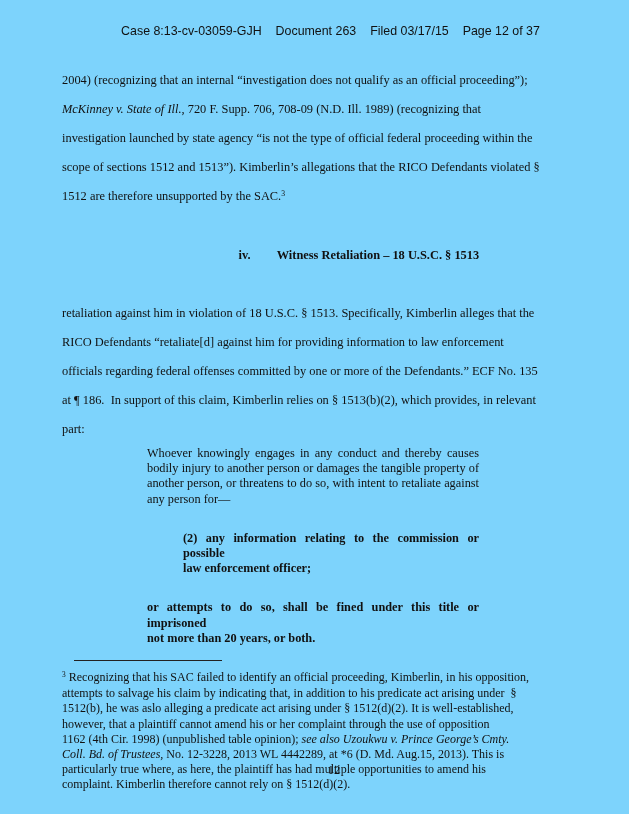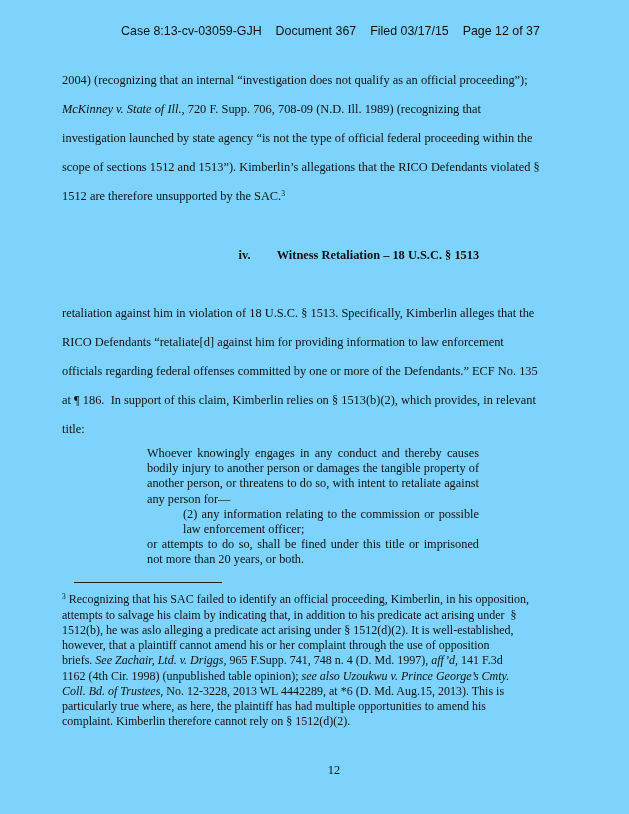--- a/index.html
+++ b/index.html
@@ -46,21 +46,21 @@
     white-space: pre;
   }
   .heading .h-num { margin-right: 26px; }
   .indent { padding-left: 36px; }
   .quote {
     margin-top: 2px;
     margin-left: 85px;
     width: 332px;
     font-size: 12.3px;
   }
-  .quote-para + .quote-para { margin-top: 0; }
+  .quote-para + .quote-para { margin-top: 24px; font-weight: bold; }
   .quote-para .text-line {
     line-height: 15.2px;
     text-align: justify;
     text-align-last: justify;
   }
   .quote-para .text-line:last-child {
     text-align-last: left;
   }
   .quote-sub { padding-left: 36px; }
   .footnote-rule {
@@ -93,21 +93,21 @@
     font-size: 12.4px;
   }
 </style>
 </head>
 <body>
 
 <div class="page">
 
   <div class="header">
     <span>Case 8:13-cv-03059-GJH</span>
-    <span>Document 367</span>
+    <span>Document 263</span>
     <span>Filed 03/17/15</span>
     <span>Page 12 of 37</span>
   </div>
 
   <div class="content">
 
     <div class="para-body">
         <div class="text-line"><span>2004) (recognizing that an internal “investigation does not qualify as an official proceeding”);</span></div>
         <div class="text-line"><span class="it">McKinney v. State of Ill.</span><span>, 720 F. Supp. 706, 708-09 (N.D. Ill. 1989) (recognizing that</span></div>
         <div class="text-line"><span>investigation launched by state agency “is not the type of official federal proceeding within the</span></div>
@@ -117,21 +117,21 @@
 
     <div class="heading">
       <span class="h-num">iv.</span><span>Witness Retaliation – 18 U.S.C. § 1513</span>
     </div>
 
     <div class="para-body">
         <div class="text-line"><span>retaliation against him in violation of 18 U.S.C. § 1513. Specifically, Kimberlin alleges that the</span></div>
         <div class="text-line"><span>RICO Defendants “retaliate[d] against him for providing information to law enforcement</span></div>
         <div class="text-line"><span>officials regarding federal offenses committed by one or more of the Defendants.” ECF No. 135</span></div>
         <div class="text-line"><span>at ¶ 186.  In support of this claim, Kimberlin relies on § 1513(b)(2), which provides, in relevant</span></div>
-        <div class="text-line"><span>title:</span></div>
+        <div class="text-line"><span>part:</span></div>
       </div>
 
     <div class="quote">
       <div class="quote-para">
           <div class="text-line"><span>Whoever knowingly engages in any conduct and thereby causes</span></div>
           <div class="text-line"><span>bodily injury to another person or damages the tangible property of</span></div>
           <div class="text-line"><span>another person, or threatens to do so, with intent to retaliate against</span></div>
           <div class="text-line"><span>any person for—</span></div>
         </div>
       <div class="quote-para quote-sub">
@@ -144,21 +144,20 @@
         </div>
     </div>
 
     <div class="footnote-rule"></div>
 
     <div class="footnote">
         <div class="text-line"><span class="sup">3</span><span> Recognizing that his SAC failed to identify an official proceeding, Kimberlin, in his opposition,</span></div>
         <div class="text-line"><span>attempts to salvage his claim by indicating that, in addition to his predicate act arising under  §</span></div>
         <div class="text-line"><span>1512(b), he was aslo alleging a predicate act arising under § 1512(d)(2). It is well-established,</span></div>
         <div class="text-line"><span>however, that a plaintiff cannot amend his or her complaint through the use of opposition</span></div>
-        <div class="text-line"><span>briefs. </span><span class="it">See Zachair, Ltd. v. Driggs</span><span>, 965 F.Supp. 741, 748 n. 4 (D. Md. 1997), </span><span class="it">aff’d</span><span>, 141 F.3d</span></div>
         <div class="text-line"><span>1162 (4th Cir. 1998) (unpublished table opinion); </span><span class="it">see also Uzoukwu v. Prince George’s Cmty.</span></div>
         <div class="text-line"><span class="it">Coll. Bd. of Trustees</span><span>, No. 12-3228, 2013 WL 4442289, at *6 (D. Md. Aug.15, 2013). This is</span></div>
         <div class="text-line"><span>particularly true where, as here, the plaintiff has had multiple opportunities to amend his</span></div>
         <div class="text-line"><span>complaint. Kimberlin therefore cannot rely on § 1512(d)(2).</span></div>
       </div>
 
   </div>
 
   <div class="page-number">12</div>
 

